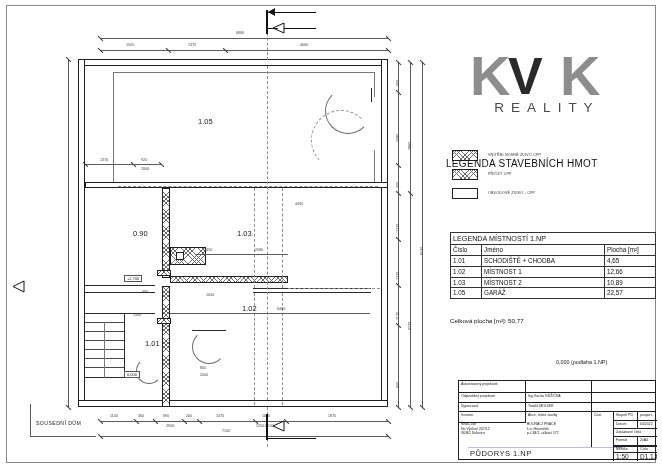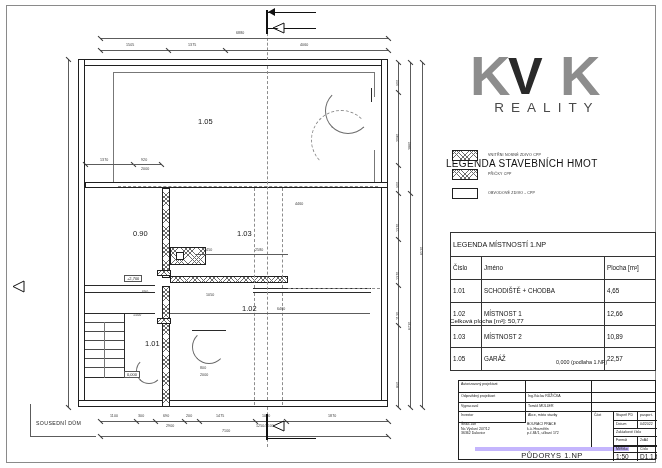--- a/index.html
+++ b/index.html
@@ -178,21 +178,21 @@
     position: absolute;
     left: 450px; top: 232px;
     width: 206px;
     border-collapse: collapse;
     font-size: 6.3px;
     color: #111;
     background: #fff;
   }
   .rtable td, .rtable th {
     border: 1px solid #333;
-    padding: 7px 2px;
+    padding: 1px 2px;
     text-align: left;
     font-weight: normal;
     line-height: 1.25;
   }
   .rtable .tt { font-size: 7.2px; border-bottom: 1px solid #333; }
   .rtable .c-num { width: 26px; }
   .rtable .c-area { width: 46px; }
   .rtotal {
     position: absolute;
     left: 450px; top: 317px;
@@ -565,21 +565,21 @@
     <div class="cell bl" style="left:132px; top:31px; width:22px; height:35px;">Část</div>
 
     <div class="cell bb bl" style="left:154px; top:31px; width:24px; height:9px;">Stupeň PD</div>
     <div class="cell bb bl" style="left:178px; top:31px; width:20px; height:9px;">pasport.</div>
     <div class="cell bb bl" style="left:154px; top:40px; width:24px; height:8px;">Datum</div>
     <div class="cell bb bl" style="left:178px; top:40px; width:20px; height:8px;">04/2022</div>
     <div class="cell bb bl" style="left:154px; top:48px; width:44px; height:8px;">Zakázkové číslo</div>
     <div class="cell bb bl" style="left:154px; top:56px; width:24px; height:9px;">Formát</div>
     <div class="cell bb bl" style="left:178px; top:56px; width:20px; height:9px;">2xA4</div>
 
-    <div class="cell" style="left:16px; top:66px; width:154px; height:14px; border-top:4px solid #c4b5fd; display:flex; align-items:center; justify-content:center;">
+    <div class="cell" style="left:9px; top:66px; width:154px; height:14px; border-top:1px solid #c4b5fd; display:flex; align-items:center; justify-content:flex-start;">
       <span class="big">PŮDORYS 1.NP</span>
     </div>
     <div class="cell bl" style="left:154px; top:65px; width:24px; height:7px;">Měřítko</div>
     <div class="cell bl" style="left:154px; top:71px; width:24px; height:9px;"><span class="mid">1:50</span></div>
     <div class="cell bl" style="left:178px; top:65px; width:20px; height:7px;">Číslo výkresu</div>
     <div class="cell bl" style="left:178px; top:71px; width:20px; height:9px;"><span class="mid">D1.1.b.1</span></div>
 
     <div style="position:absolute; left:154px; top:65px; width:44px; height:1px; background:#1f1f1f;"></div>
     <div style="position:absolute; left:154px; top:71px; width:44px; height:1px; background:#1f1f1f;"></div>
   </div>

